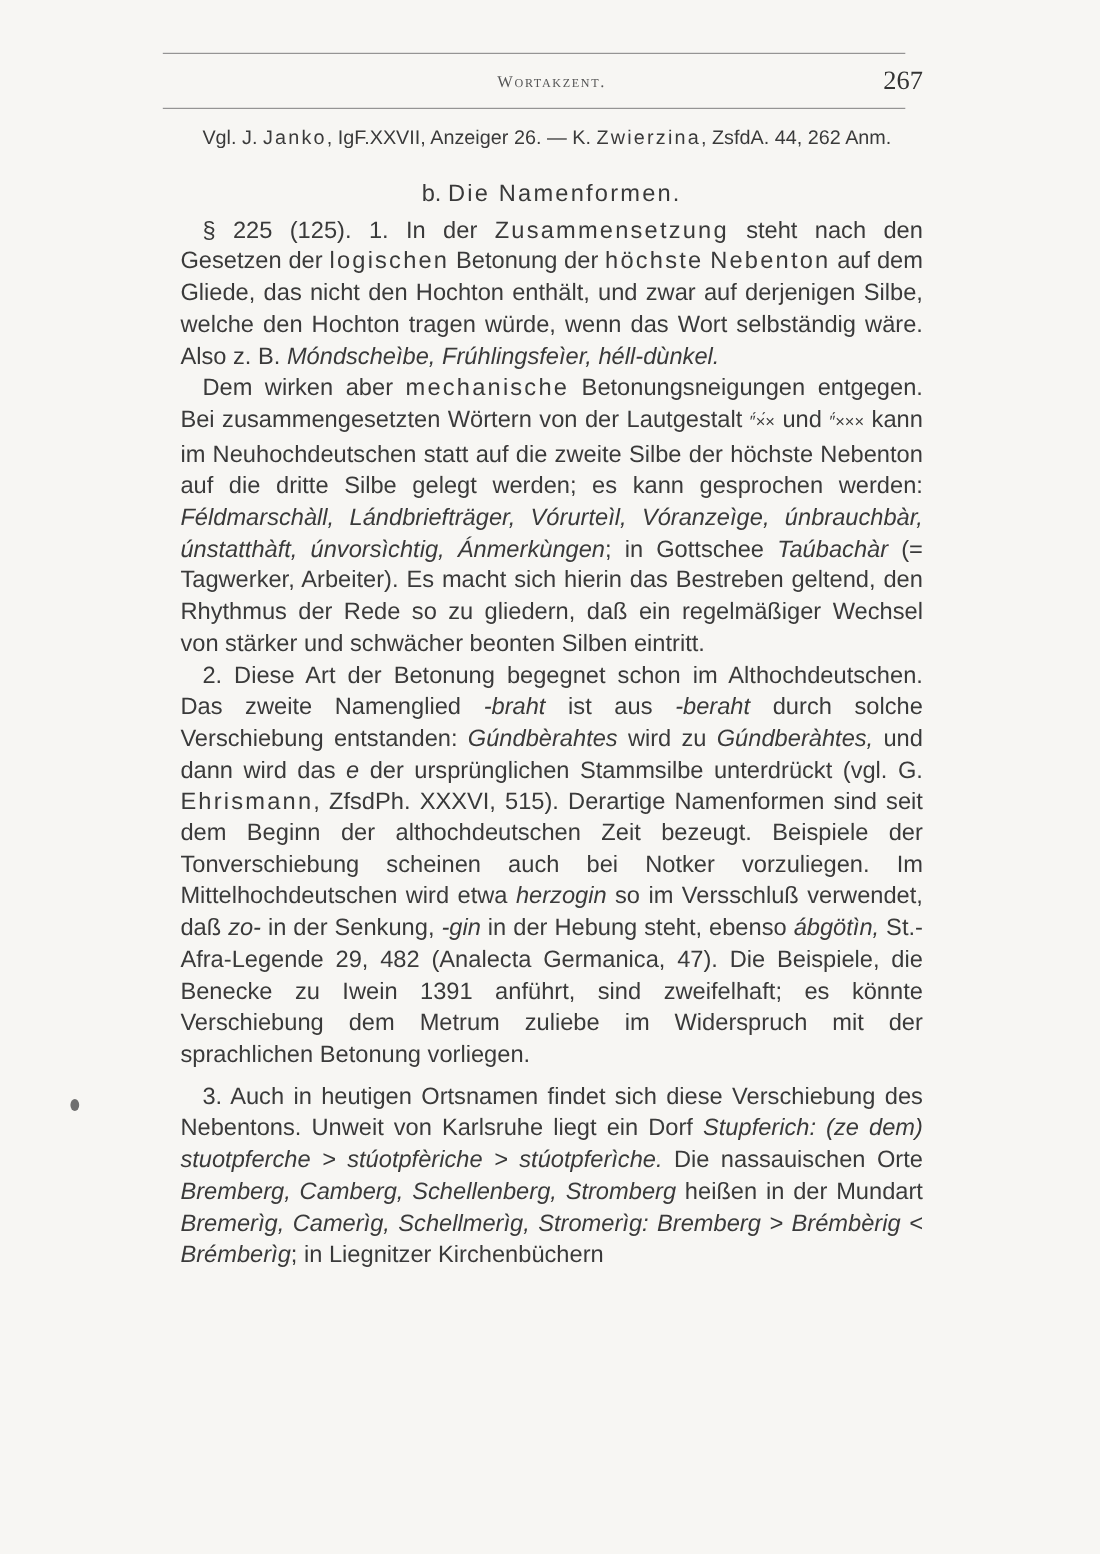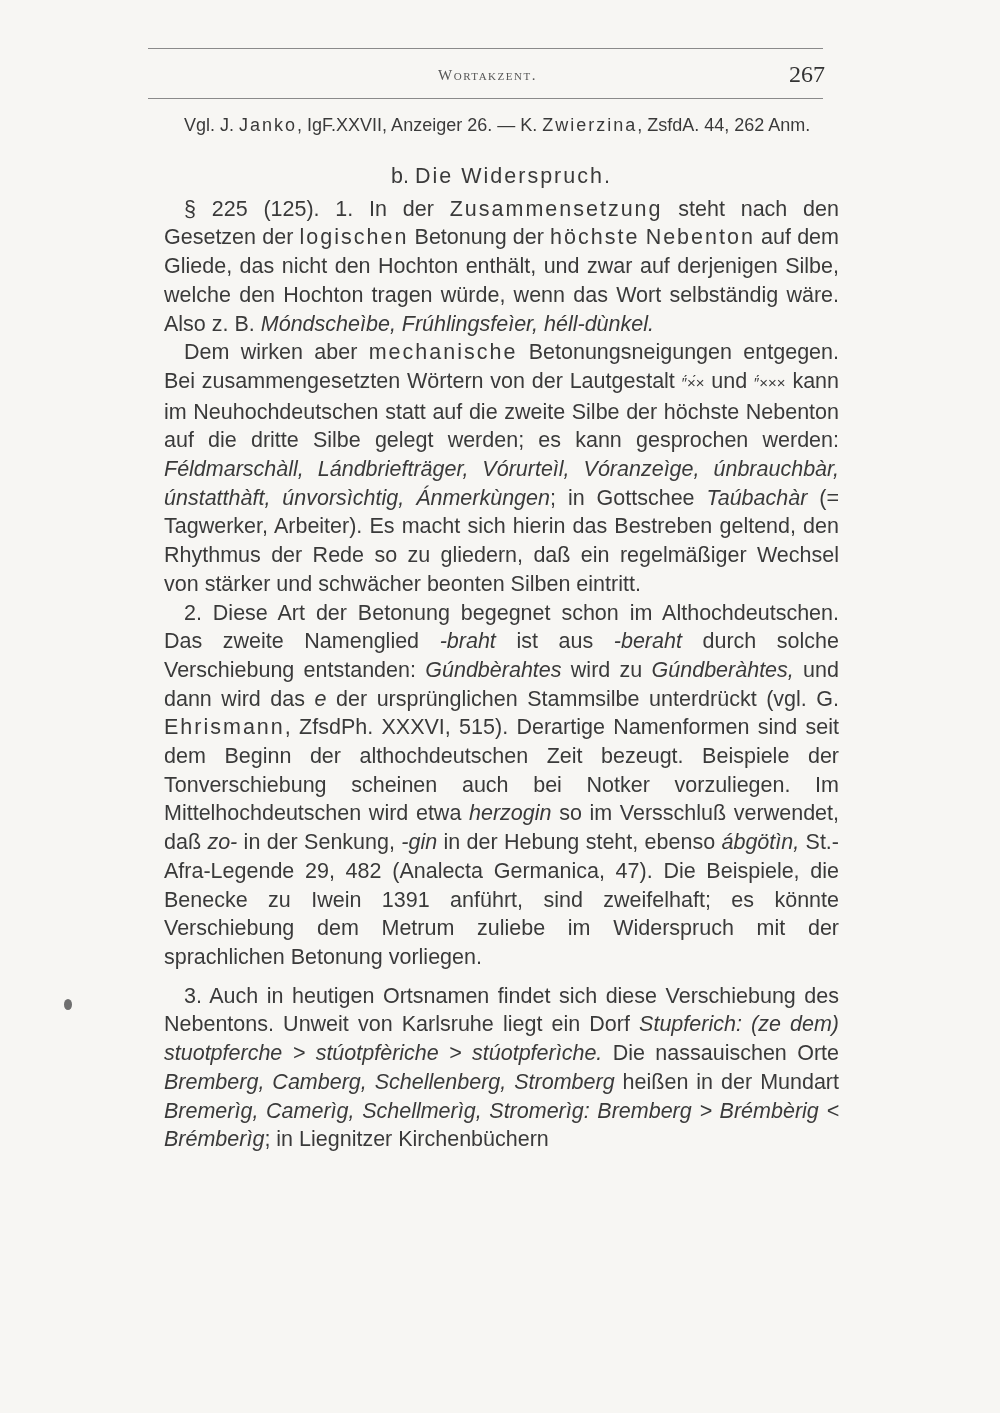--- a/index.html
+++ b/index.html
@@ -15,21 +15,21 @@
     position: absolute;
     left: 148px; top: 48px;
     width: 675px;
   }
   .rule {
     height: 1px; background: #8a8a8a; width: 675px;
   }
   .rule.top { position: absolute; top: 0; left: 0; }
   .rule.bottom { position: absolute; top: 50px; left: 0; }
   .running-head {
-    position: absolute; top: 13px; left: 2px; width: 675px; height: 30px;
+    position: absolute; top: 13px; left: 16px; width: 675px; height: 30px;
   }
   .running-title {
     position: absolute; left: 0; right: 0; top: 6px;
     text-align: center;
     font-family: "Liberation Serif", serif;
     font-variant: small-caps;
     letter-spacing: 1.5px;
     font-size: 15px;
     color: #555;
   }
@@ -75,21 +75,21 @@
   <div class="rule top"></div>
   <div class="running-head">
     <span class="running-title">Wortakzent.</span>
     <span class="page-number">267</span>
   </div>
   <div class="rule bottom"></div>
 
   <div class="body-text">
     <div class="note"><span>Vgl. J. </span><span class="spaced">Janko</span><span>, IgF.XXVII, Anzeiger 26. — K. </span><span class="spaced">Zwierzina</span><span>, ZsfdA. 44, 262 Anm.</span></div>
 
-    <div class="heading"><span>b. </span><span class="spaced">Die Widerspruch.</span></div>
+    <div class="heading"><span>b. </span><span class="spaced">Die Namenformen.</span></div>
 
     <p><span>§ 225 (125). 1. In der </span><span class="spaced">Zusammensetzung</span><span> steht nach den Gesetzen der </span><span class="spaced">logischen</span><span> Betonung der </span><span class="spaced">höchste</span><span> </span><span class="spaced">Nebenton</span><span> auf dem Gliede, das nicht den Hochton enthält, und zwar auf derjenigen Silbe, welche den Hochton tragen würde, wenn das Wort selbständig wäre. Also z. B. </span><i>Móndscheìbe, Frúhlingsfeìer, héll-dùnkel.</i></p>
 
     <p><span>Dem wirken aber </span><span class="spaced">mechanische</span><span> Betonungsneigungen entgegen. Bei zusammengesetzten Wörtern von der Lautgestalt </span><span style="font-size:15px">″́×́×</span><span> und </span><span style="font-size:15px">″́×××</span><span> kann im Neuhochdeutschen statt auf die zweite Silbe der höchste Nebenton auf die dritte Silbe gelegt werden; es kann gesprochen werden: </span><i>Féldmarschàll, Lándbriefträger, Vórurteìl, Vóranzeìge, únbrauchbàr, únstatthàft, únvorsìchtig, Ánmerkùngen</i><span>; in Gottschee </span><i>Taúbachàr</i><span> (= Tagwerker, Arbeiter). Es macht sich hierin das Bestreben geltend, den Rhythmus der Rede so zu gliedern, daß ein regelmäßiger Wechsel von stärker und schwächer beonten Silben eintritt.</span></p>
 
     <p><span>2. Diese Art der Betonung begegnet schon im Althochdeutschen. Das zweite Namenglied </span><i>-braht</i><span> ist aus </span><i>-beraht</i><span> durch solche Verschiebung entstanden: </span><i>Gúndbèrahtes</i><span> wird zu </span><i>Gúndberàhtes,</i><span> und dann wird das </span><i>e</i><span> der ursprünglichen Stammsilbe unterdrückt (vgl. G. </span><span class="spaced">Ehrismann</span><span>, ZfsdPh. XXXVI, 515). Derartige Namenformen sind seit dem Beginn der althochdeutschen Zeit bezeugt. Beispiele der Tonverschiebung scheinen auch bei Notker vorzuliegen. Im Mittelhochdeutschen wird etwa </span><i>herzogin</i><span> so im Versschluß verwendet, daß </span><i>zo-</i><span> in der Senkung, </span><i>-gin</i><span> in der Hebung steht, ebenso </span><i>ábgötìn,</i><span> St.-Afra-Legende 29, 482 (Analecta Germanica, 47). Die Beispiele, die Benecke zu Iwein 1391 anführt, sind zweifelhaft; es könnte Verschiebung dem Metrum zuliebe im Widerspruch mit der sprachlichen Betonung vorliegen.</span></p>
 
     <p class="gap"><span>3. Auch in heutigen Ortsnamen findet sich diese Verschiebung des Nebentons. Unweit von Karlsruhe liegt ein Dorf </span><i>Stupferich:</i><span> </span><i>(ze dem) stuotpferche &gt; stúotpfèriche &gt; stúotpferìche.</i><span> Die nassauischen Orte </span><i>Bremberg, Camberg, Schellenberg, Stromberg</i><span> heißen in der Mundart </span><i>Bremerìg, Camerìg, Schellmerìg, Stromerìg: Bremberg &gt; Brémbèrig &lt; Brémberìg</i><span>; in Liegnitzer Kirchenbüchern</span></p>
   </div>
 </div>

